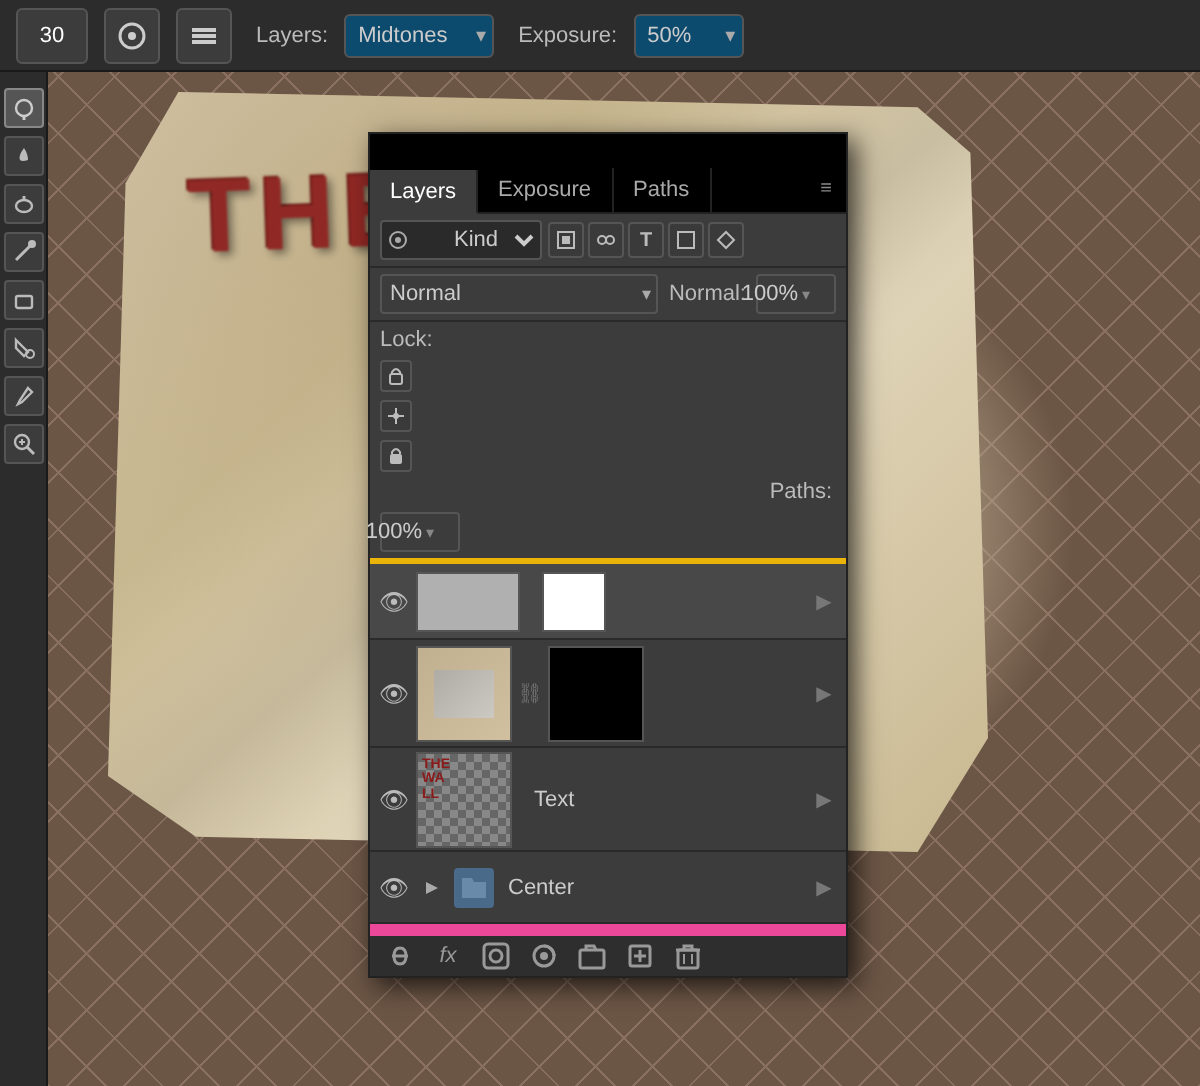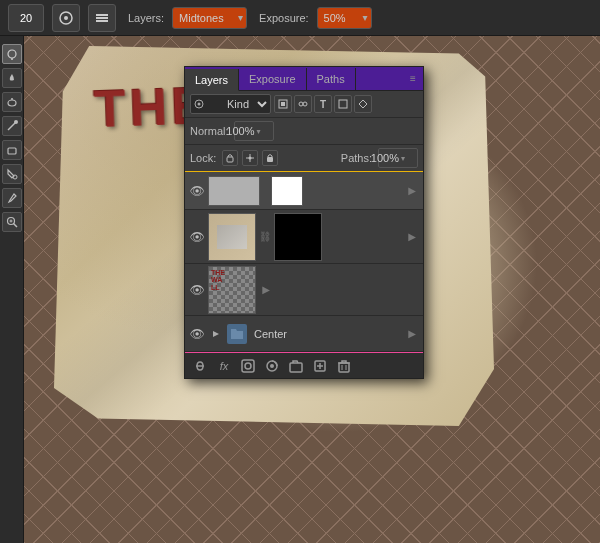--- a/index.html
+++ b/index.html
@@ -27,21 +27,21 @@
     .tool-icon-btn {
       width: 28px; height: 28px;
       background: #3c3c3c;
       border: 1px solid #555;
       border-radius: 3px;
       display: flex; align-items: center; justify-content: center;
       cursor: pointer; font-size: 14px; color: #ccc;
     }
     .toolbar-label { color: #bbb; font-size: 11px; margin-left: 4px; }
     .toolbar-select {
-      background: #c2410c;
+      background: #0c4a6e;
       border: 1px solid #555;
       border-radius: 3px;
       color: #ccc;
       font-size: 11px;
       padding: 2px 18px 2px 6px;
       height: 22px;
       cursor: pointer;
       appearance: none;
       -webkit-appearance: none;
       position: relative;
@@ -193,23 +193,23 @@
       width: 240px;
       background: #3c3c3c;
       border: 1px solid #222;
       box-shadow: 4px 4px 12px rgba(0,0,0,0.7);
       z-index: 10;
     }
 
     
     #panel-tabs {
       display: flex;
-      background: #4c1d95;
+      background: #000000;
       border-bottom: 1px solid #222;
-      height: 24px;
+      height: 40px;
       align-items: flex-end;
       position: relative;
     }
     .panel-tab {
       padding: 3px 10px;
       font-size: 11px;
       cursor: pointer;
       color: #aaa;
       border-right: 1px solid #222;
       height: 22px;
@@ -298,24 +298,25 @@
       text-align: right; padding-right: 12px;
       position: relative;
       display: flex; align-items: center; justify-content: flex-end;
       cursor: pointer;
     }
     .opacity-arrow { font-size: 8px; color: #888; margin-left: 2px; }
 
     
     .lock-row {
       display: flex;
-      align-items: center;
+      align-items: flex-start;
       padding: 3px 5px;
       gap: 4px;
-      border-bottom: 1px solid #eab308;
+      border-bottom: 3px solid #eab308;
+      flex-direction: column;
     }
     .lock-label { color: #bbb; font-size: 11px; margin-right: 2px; }
     .lock-icon {
       width: 16px; height: 16px;
       background: #3a3a3a;
       border: 1px solid #555;
       border-radius: 2px;
       display: flex; align-items: center; justify-content: center;
       font-size: 9px; cursor: pointer; color: #bbb;
     }
@@ -399,38 +400,38 @@
       color: #8b1a1a;
       font-weight: bold;
       line-height: 1.1;
     }
 
     
     #panel-bottom {
       display: flex;
       align-items: center;
       background: #2e2e2e;
-      border-top: 1px solid #ec4899;
+      border-top: 6px solid #ec4899;
       height: 26px;
       padding: 0 4px;
       gap: 2px;
     }
     .bottom-icon {
       width: 22px; height: 20px;
       display: flex; align-items: center; justify-content: center;
       font-size: 12px; cursor: pointer; color: #999;
       border-radius: 2px;
     }
   </style>
 </head>
 <body>
 
 <div id="toolbar">
   <div class="tool-brush-size">
-    <span>20</span>
+    <span>30</span>
   </div>
   <div class="tool-icon-btn">
     <svg width="16" height="16" viewBox="0 0 16 16">
         <circle cx="8" cy="8" r="6" fill="none" stroke="#ccc" stroke-width="1.5"></circle>
         <circle cx="8" cy="8" r="2" fill="#ccc"></circle>
       </svg>
   </div>
   <div class="tool-icon-btn">
     <svg width="14" height="14" viewBox="0 0 14 14">
         <rect x="1" y="3" width="12" height="2" fill="#ccc"></rect>
@@ -565,20 +566,28 @@
           </div>
           <div class="panel-icon">
             <svg width="10" height="10" viewBox="0 0 10 10">
                 <path d="M5 1 L9 5 L5 9 L1 5Z" fill="none" stroke="#bbb" stroke-width="1"></path>
               </svg>
           </div>
         </div>
       </div>
 
       <div class="blend-row">
+        <div class="blend-select-wrap">
+          <select class="blend-select">
+            <option>Normal</option>
+            <option>Multiply</option>
+            <option>Screen</option>
+            <option>Overlay</option>
+          </select>
+        </div>
         <span class="opacity-label">Normal:</span>
         <div class="opacity-val">
           <span>100%</span>
           <span class="opacity-arrow">▾</span>
         </div>
       </div>
 
       <div class="lock-row">
         <span class="lock-label">Lock:</span>
         <div class="lock-icon">
@@ -635,20 +644,21 @@
           <div class="layer-options">▶</div>
         </div>
 
         <div class="layer-row">
           <div class="layer-eye">👁</div>
           <div class="layer-thumb" style="width:48px;height:48px;">
             <div class="thumb-transparent" style="width:100%;height:100%;position:relative;">
               <div class="text-thumb-content">THE<br>WA<br>LL</div>
             </div>
           </div>
+          <div class="layer-name" style="padding-left:8px;">Text</div>
           <div class="layer-options">▶</div>
         </div>
 
         <div class="layer-row" style="height:36px;">
           <div class="layer-eye">👁</div>
           <div style="width:16px;height:16px;display:flex;align-items:center;justify-content:center;">
             <svg width="10" height="10" viewBox="0 0 10 10">
                 <polygon points="2,2 8,5 2,8" fill="#aaa"></polygon>
               </svg>
           </div>

